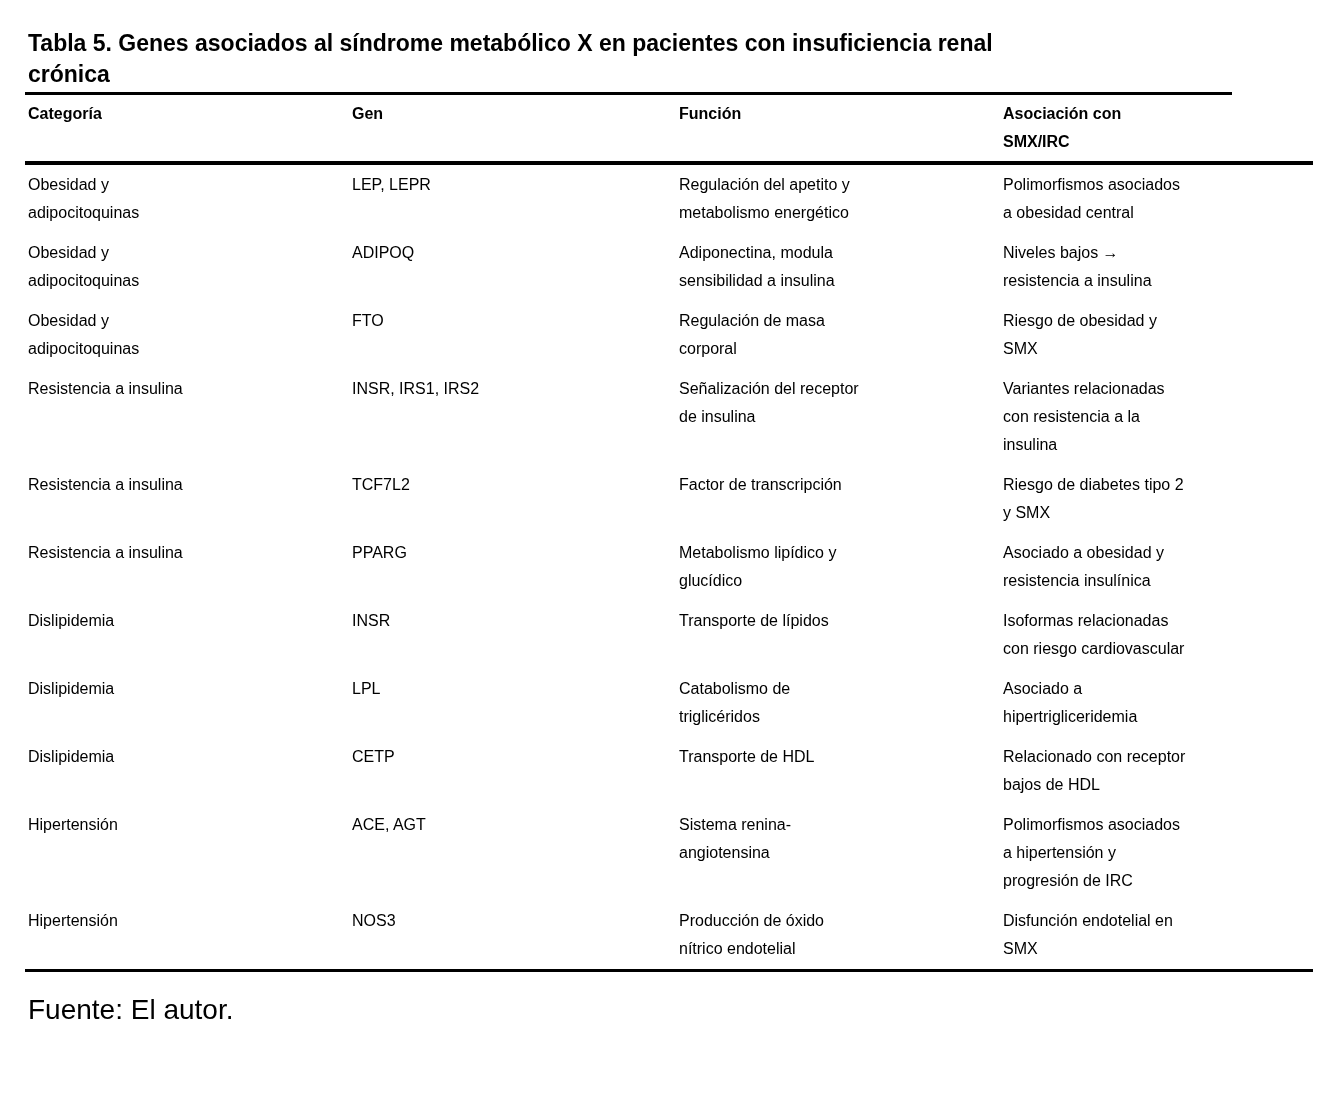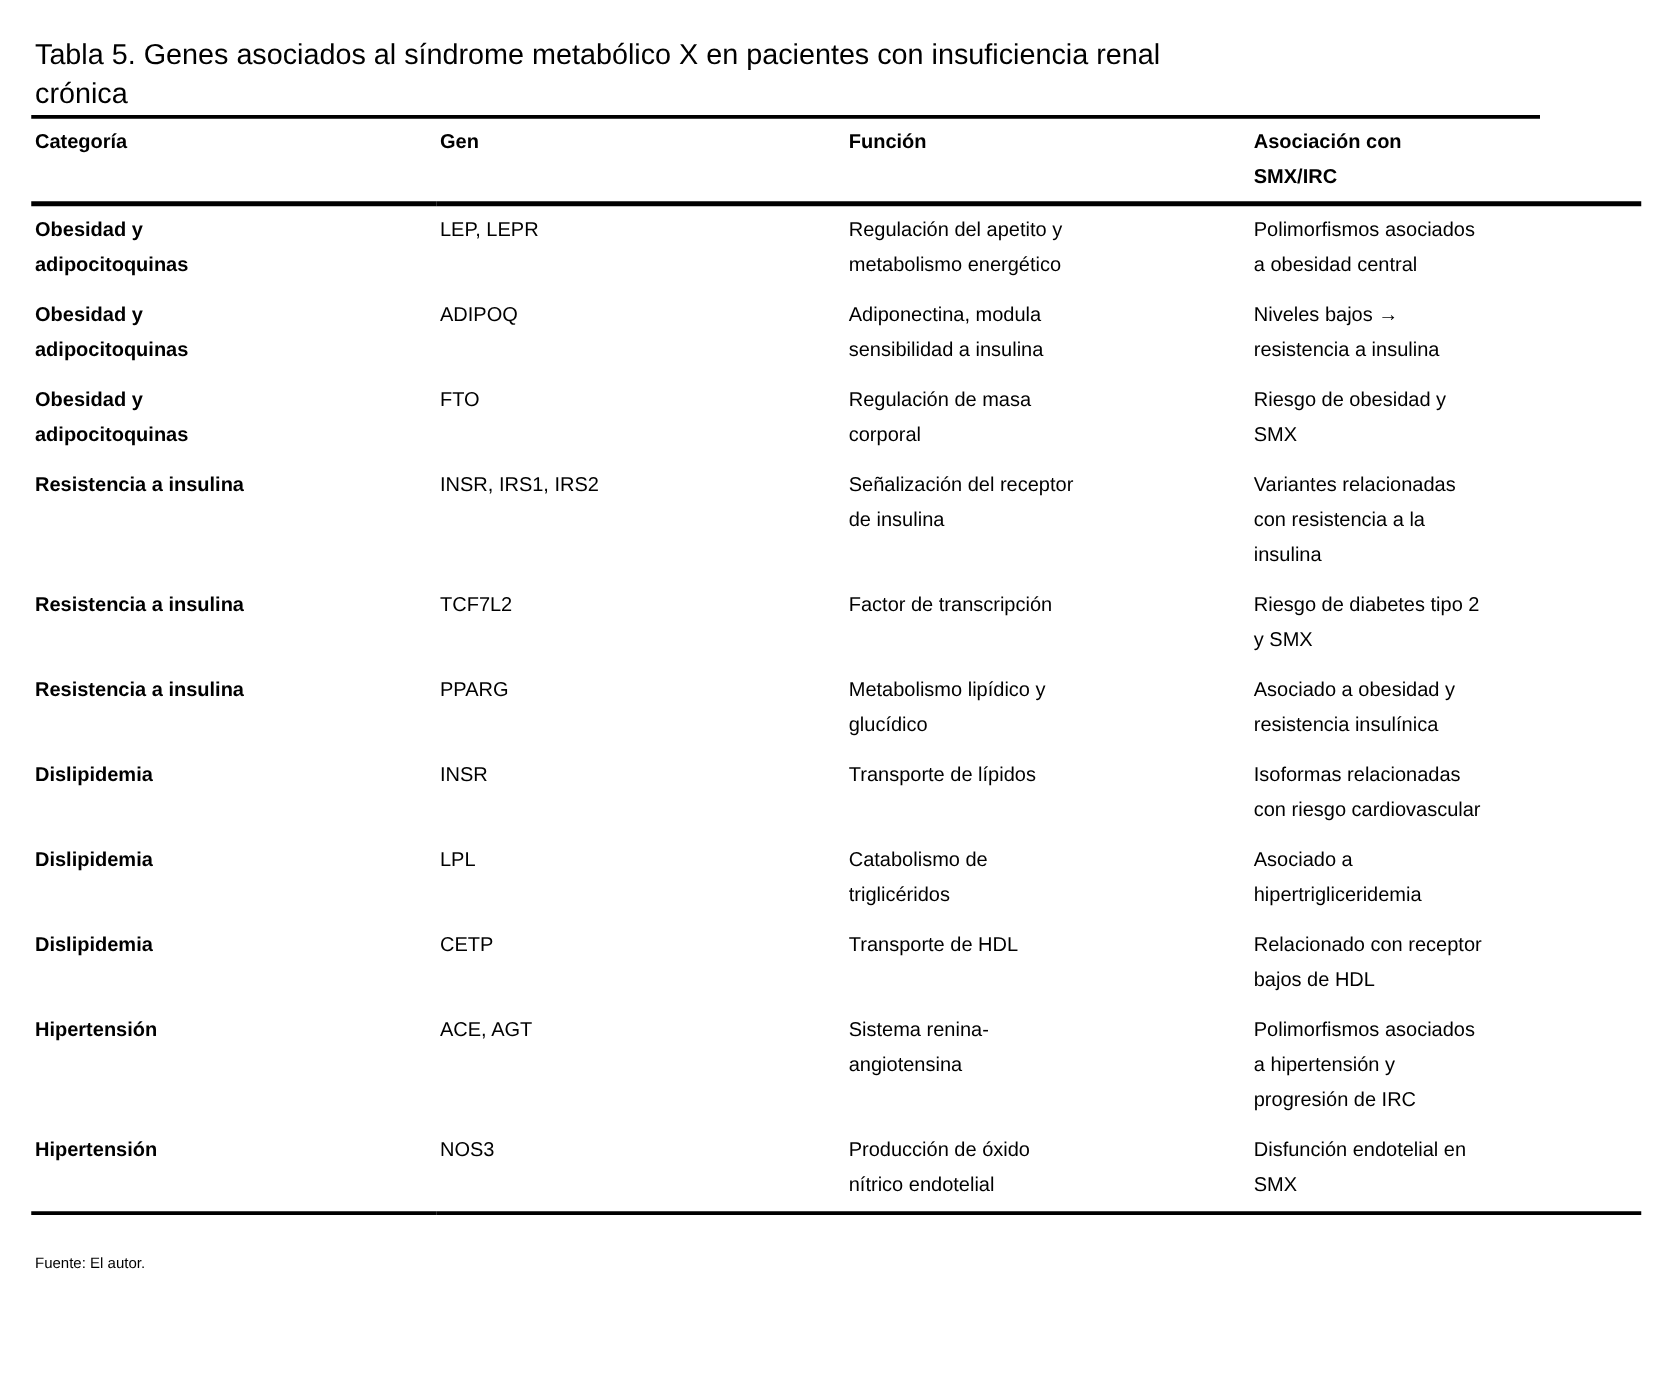--- a/index.html
+++ b/index.html
@@ -10,21 +10,21 @@
     height: 1120px;
     background: #ffffff;
     color: #000000;
     font-family: "Liberation Sans", sans-serif;
     padding: 28px 0 0 25px;
     overflow: hidden;
   }
   .doc-title {
     width: 1207px;
     font-size: 23px;
-    font-weight: normal;
+    font-weight: bold;
     line-height: 31px;
     white-space: pre-line;
     padding: 0 0 2px 3px;
     border-bottom: 3px solid #000000;
   }
   table.genes {
     width: 1288px;
     border-collapse: collapse;
     table-layout: fixed;
     border-bottom: 3px solid #000000;
@@ -39,25 +39,25 @@
     font-size: 16px;
     line-height: 28px;
     white-space: pre-line;
     padding: 6px 4px 6px 3px;
   }
   thead th {
     font-weight: bold;
     border-bottom: 4px solid #000000;
     padding: 5px 4px 5px 3px;
   }
-  td.cat { font-weight: bold; margin-left: 44px; }
+  td.cat { font-weight: normal; margin-left: 44px; }
   .source-note {
     margin-top: 24px;
     padding-left: 3px;
-    font-size: 12px;
+    font-size: 28px;
     line-height: 28px;
   }
 </style>
 </head>
 <body>
 
 <div class="page">
 
   <div class="doc-title">Tabla 5. Genes asociados al síndrome metabólico X en pacientes con insuficiencia renal
 crónica</div>

